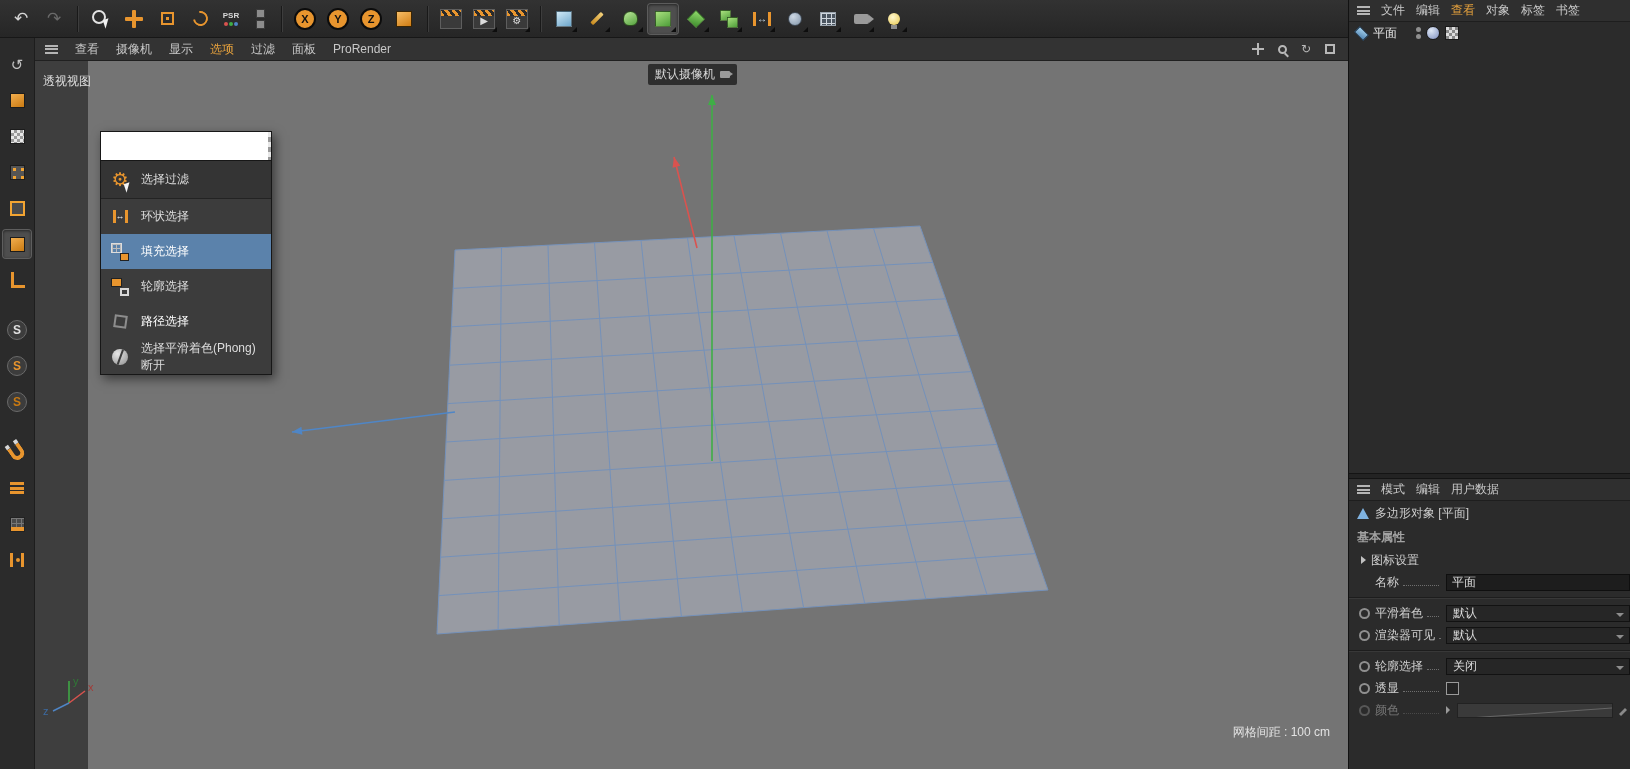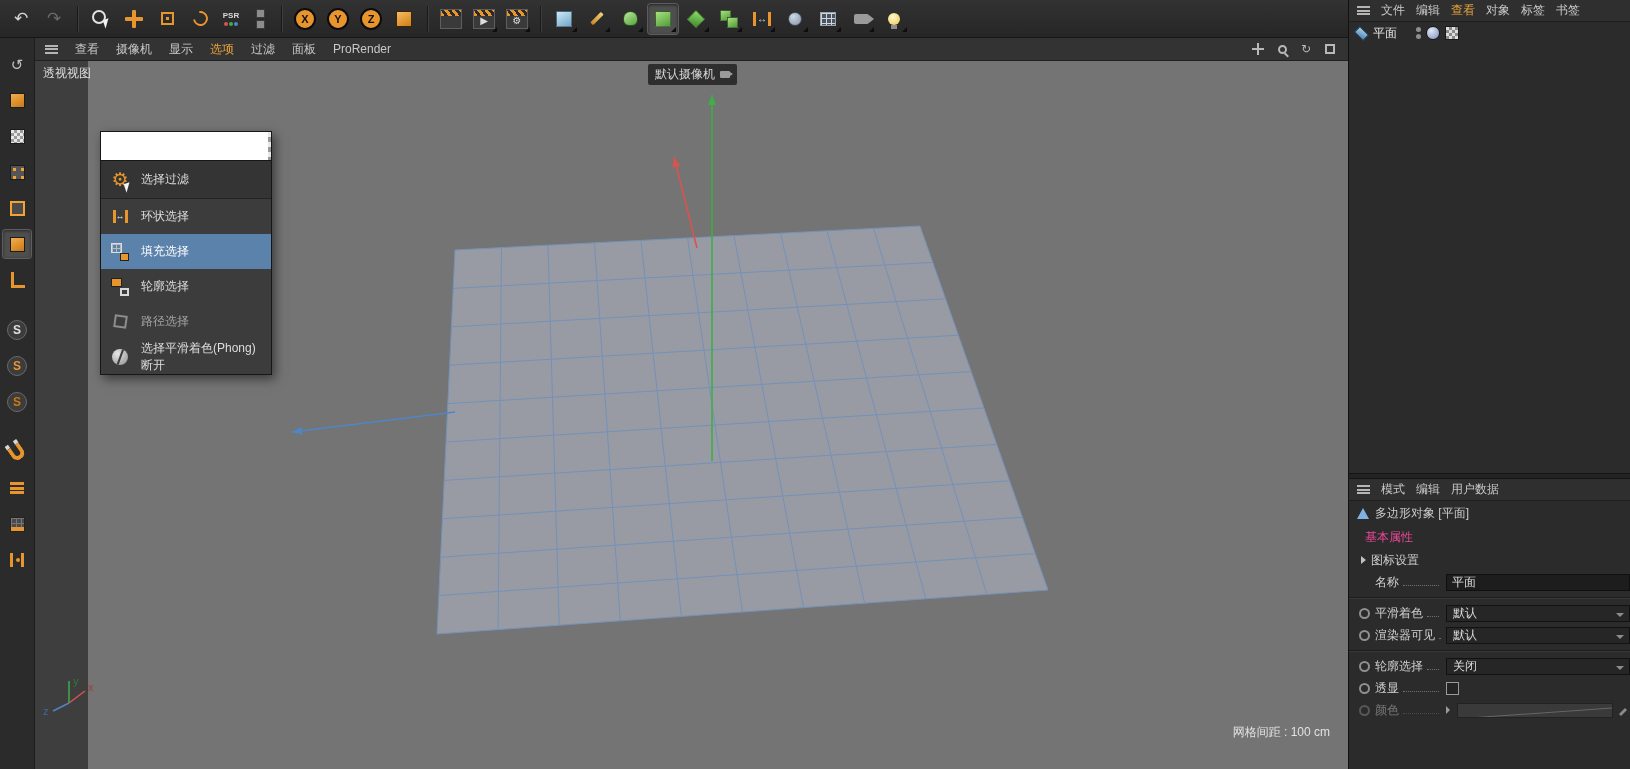--- a/index.html
+++ b/index.html
@@ -104,41 +104,41 @@
   .vic .pl i{position:absolute;background:#b8b8b8}
   .vic .pl i.h{left:0;right:0;top:5px;height:2px}
   .vic .pl i.v{top:0;bottom:0;left:5px;width:2px}
   .vic .zm{width:9px;height:9px;border:2px solid #b8b8b8;border-radius:50%;position:relative}
   .vic .zm::after{content:'';position:absolute;right:-4px;bottom:-4px;width:5px;height:2px;background:#b8b8b8;transform:rotate(45deg)}
   .vic .mx{width:10px;height:10px;border:2px solid #b8b8b8}
 
   .viewport-wrap{flex:1;position:relative;background:#3e3e3e;min-height:0}
   .render-area{position:absolute;left:53px;top:0;right:0;bottom:0;background:#747474;overflow:hidden}
   #scene-svg{position:absolute;left:0;top:0}
-  .view-label{position:absolute;left:8px;top:4px;color:#dedede;z-index:3}
+  .view-label{position:absolute;left:8px;top:12px;color:#dedede;z-index:3}
   .cam-pill{position:absolute;left:560px;top:3px;background:#2e2e2e;color:#d8d8d8;border-radius:2px;
     padding:2px 7px;display:flex;align-items:center;gap:5px;z-index:3}
   .cam-mini{width:10px;height:7px;background:#9a9a9a;border-radius:1px;position:relative}
   .cam-mini::after{content:'';position:absolute;right:-3px;top:1px;border-left:3px solid #9a9a9a;border-top:2px solid transparent;border-bottom:2px solid transparent}
   .grid-label{position:absolute;right:18px;bottom:28px;color:#e2e2e2;font-size:12px;z-index:3}
   .gizmo{position:absolute;left:8px;bottom:52px;z-index:3}
 
   
   .popup{position:absolute;left:65px;top:70px;width:172px;background:#3c3c3c;border:1px solid #171717;
     box-shadow:3px 4px 10px rgba(0,0,0,.5);z-index:10}
   .popup-search{height:29px;background:#ffffff;border-bottom:1px solid #171717;position:relative;display:flex}
   .popup-search input{flex:1;border:none;outline:none;background:transparent;font:12px "Liberation Sans","DejaVu Sans",sans-serif;padding:0 6px;color:#222}
   .checker-bg{background-image:linear-gradient(45deg,#9a9a9a 25%,transparent 25%,transparent 75%,#9a9a9a 75%),
     linear-gradient(45deg,#9a9a9a 25%,#e8e8e8 25%,#e8e8e8 75%,#9a9a9a 75%);
     background-size:10px 10px;background-position:0 0,5px 5px}
   .search-corner{width:26px;height:100%}
   .pitem{height:35px;display:flex;align-items:center;gap:9px;padding:0 8px 0 7px;color:#dddddd;cursor:default}
   .pitem.header{height:38px;background:#343434;border-bottom:1px solid #232323}
   .pitem.selected{background:#5b82ab;color:#ffffff}
-  .pitem.disabled{color:#a3a3a3}
+  .pitem.disabled{color:#ffffff}
   .picon{width:24px;height:24px;flex:none;display:flex;align-items:center;justify-content:center;position:relative}
   .gear-o{font-size:19px;color:#e8952e;line-height:1}
   .cursor-mini{position:absolute;right:1px;bottom:0;width:0;height:0;border-top:9px solid #f5f5f5;border-right:6px solid transparent;transform:rotate(-18deg)}
   .loop-ic{width:14px;height:14px;border:2px solid #e8952e;position:relative}
   .loop-ic::after{content:'';position:absolute;left:2px;top:4px;width:6px;height:2px;background:#f5f5f5}
   .ring-ic{width:15px;height:13px;border-left:3px solid #e8952e;border-right:3px solid #e8952e;display:flex;align-items:center;justify-content:center}
   .ring-ic span{font-size:9px;color:#f0f0f0;line-height:1}
   .outline-ic{position:relative;width:18px;height:18px}
   .outline-ic .a{position:absolute;left:0;top:0;width:11px;height:9px;background:#e8952e;border:1px solid #222}
   .outline-ic .b{position:absolute;right:0;bottom:0;width:9px;height:8px;border:2px solid #d8d8d8}
@@ -166,21 +166,21 @@
     linear-gradient(45deg,#888 25%,#ddd 25%,#ddd 75%,#888 75%);background-size:6px 6px;background-position:0 0,3px 3px}
   .om-space{flex:1}
   .splitter{height:6px;background:#232323;border-top:1px solid #141414;border-bottom:1px solid #141414;flex:none}
 
   .am-objrow{height:24px;display:flex;align-items:center;gap:6px;padding:0 8px;flex:none}
   .poly-obj-icon{width:0;height:0;border-bottom:11px solid #7fb2e0;border-left:6px solid transparent;border-right:6px solid transparent;flex:none}
   .am-tabs{height:19px;display:flex;gap:1px;padding:0 2px;flex:none}
   .am-tab{flex:none;width:96px;background:#3f3f3f;color:#cccccc;display:flex;align-items:center;justify-content:center;border:1px solid #242424;overflow:hidden;white-space:nowrap}
   .am-tab.sel{background:#4d79a3;color:#ffffff}
   .am-tab.last{flex:1;justify-content:flex-start;padding-left:14px}
-  .am-section{height:24px;display:flex;align-items:center;padding:0 16px;color:#ec4899;font-weight:normal;flex:none}
+  .am-section{height:24px;display:flex;align-items:center;padding:0 8px;color:#a3a3a3;font-weight:bold;flex:none}
   .am-group{height:22px;display:flex;align-items:center;gap:5px;padding:0 8px 0 12px;color:#cfcfcf;flex:none}
   .tri-r{width:0;height:0;border-left:5px solid #c0c0c0;border-top:4px solid transparent;border-bottom:4px solid transparent}
   .arow{height:22px;display:flex;align-items:center;gap:5px;padding:0 0 0 10px;flex:none}
   .arow.disabled .albl,.arow.disabled .kc{opacity:.45}
   .kc{width:11px;height:11px;border:2px solid #8f8f8f;border-radius:50%;flex:none}
   .kc.hid{visibility:hidden}
   .albl{width:66px;display:flex;align-items:baseline;flex:none;color:#cfcfcf;white-space:nowrap;overflow:hidden}
   .lead{flex:1;margin:0 2px 3px 4px;border-bottom:1px dotted #6f6f6f;min-width:4px}
   .actl{flex:1;display:flex;align-items:center;min-width:0}
   .tinput{flex:1;height:17px;background:#1d1d1d;border:1px solid #0f0f0f;color:#dddddd;

